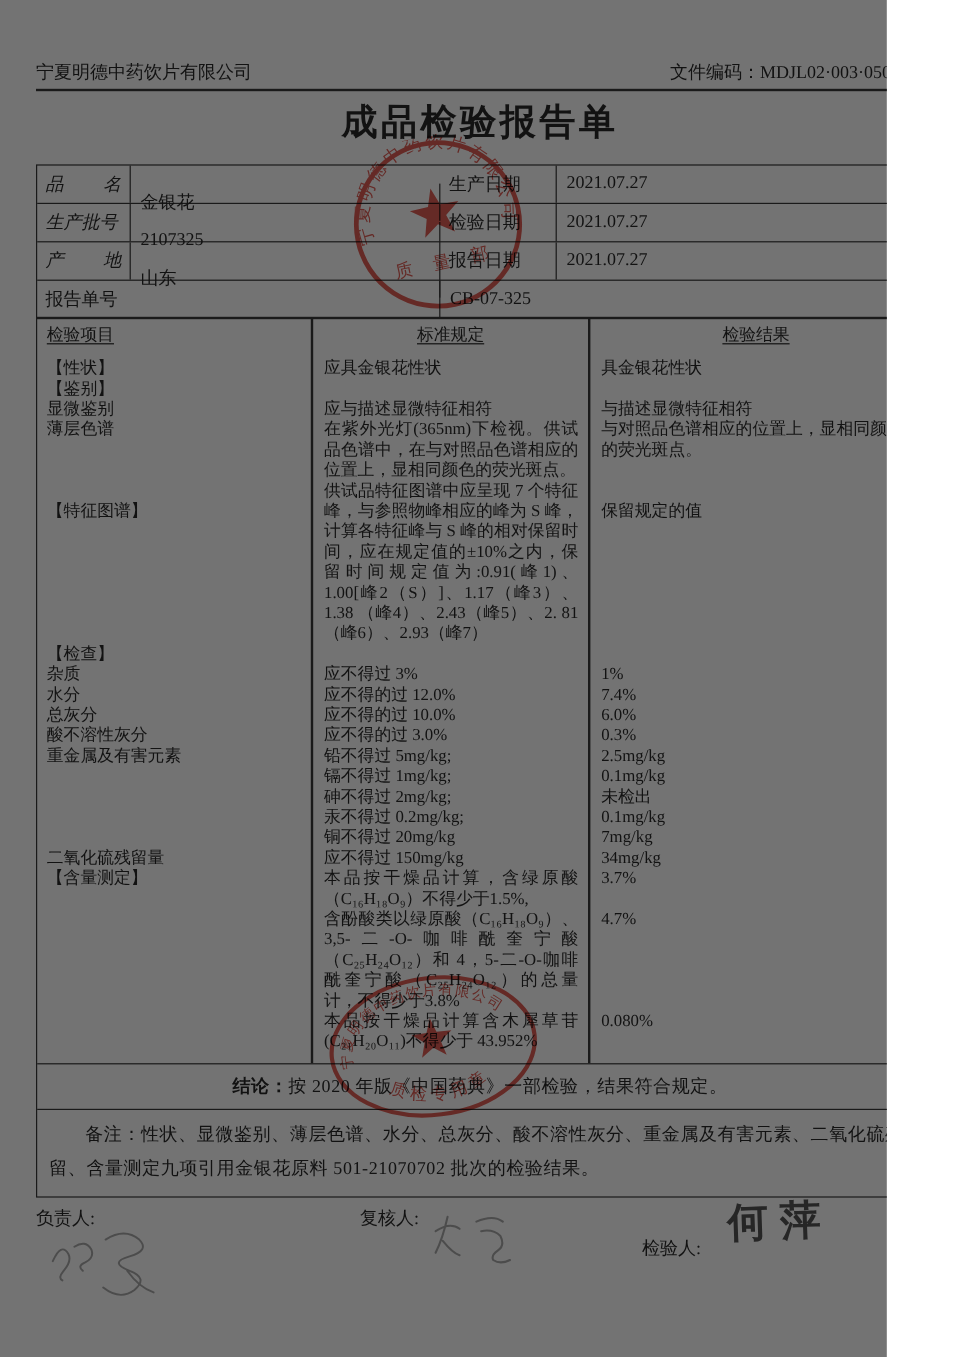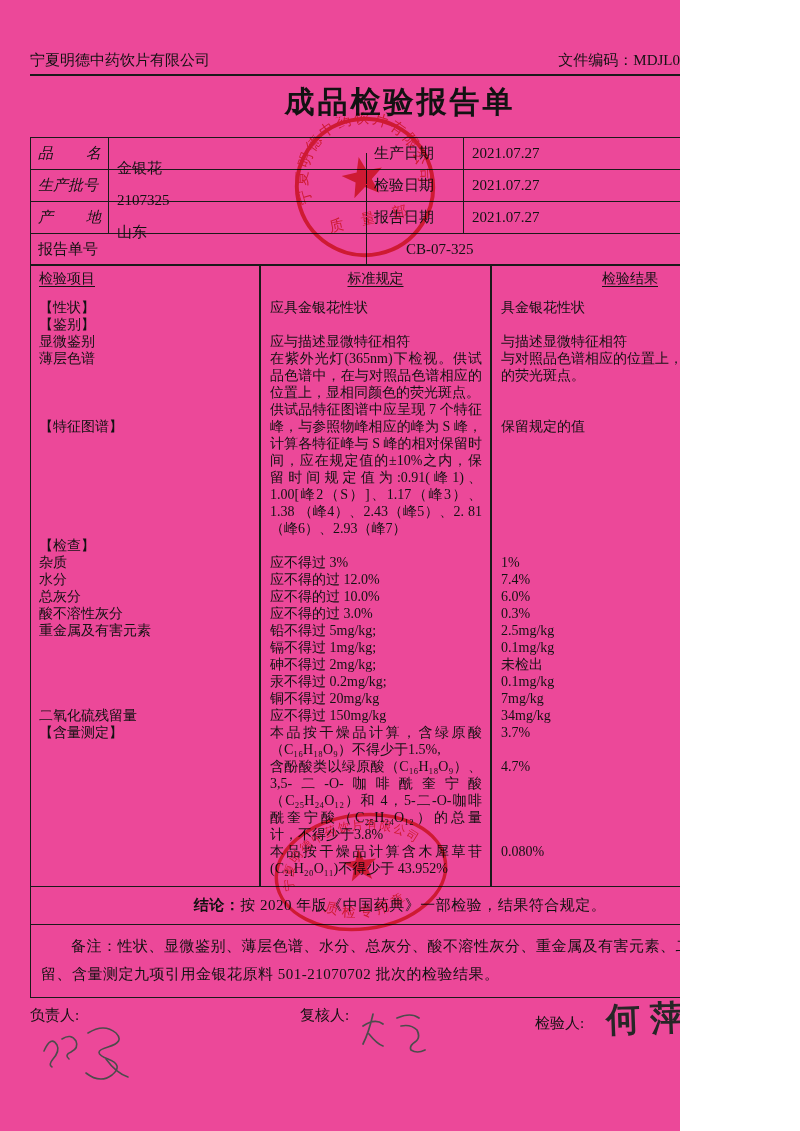--- a/index.html
+++ b/index.html
@@ -1,29 +1,29 @@
 <!DOCTYPE html>
 <html><head>
 <meta charset="utf-8">
 <style>
   html,body{margin:0;padding:0;background:#fff;}
-  .page{position:relative;width:680px;height:1131px;background:#ec4899;overflow:hidden;
+  .page{position:relative;width:739px;height:1131px;background:#737373;overflow:hidden;
         font-family:"Liberation Serif","DejaVu Serif",serif;color:#121212;}
   
   .hdr{position:absolute;left:30px;top:44px;width:740px;height:26px;
        border-bottom:2px solid #1a1a1a;display:flex;justify-content:space-between;
        align-items:flex-end;padding-bottom:4px;font-size:15px;}
   
   .title{position:absolute;left:0;top:82px;width:800px;text-align:center;
          font-size:30px;font-weight:700;letter-spacing:3px;}
   
   .info{position:absolute;left:30px;top:137px;width:740px;border:1.5px solid #1a1a1a;
         font-size:15px;}
   .irow{display:flex;height:31px;align-items:center;border-bottom:1.5px solid #1a1a1a;}
-  .irow:last-child{border-bottom:none;gap:31px;}
+  .irow:last-child{border-bottom:none;}
   .ic{height:100%;display:flex;align-items:center;box-sizing:border-box;}
   .ic-l1{width:78px;border-right:1.5px solid #1a1a1a;padding:0 7px;font-style:italic;}
   .ic-v1{width:258px;border-right:1.5px solid #1a1a1a;padding:0 8px;margin-top:30px;}
   .ic-l2{width:97px;border-right:1.5px solid #1a1a1a;padding:0 7px;}
   .ic-v2{flex:1;padding:0 8px;}
   .jlabel{width:64px;text-align:justify;text-align-last:justify;}
   
   .outer{position:absolute;left:30px;top:264px;width:740px;border:1.5px solid #1a1a1a;
          box-sizing:border-box;font-size:14px;}
   .mbody{position:relative;}
@@ -229,21 +229,21 @@
     <div class="siggroup sg2">
       <span>复核人:</span>
       <svg class="sigscribble" width="100" height="52" viewBox="0 0 100 52">
         <g fill="none" stroke="#4c4c4c" stroke-width="1.7" stroke-linecap="round">
           <path d="M18,8 q-4,18 -10,30 M8,20 q12,-8 20,-2 M14,28 q8,10 14,12"></path>
           <path d="M42,12 q14,-6 22,0 M46,20 q10,-2 16,4 q4,8 -2,12 q-6,4 -4,8 q6,4 14,0"></path>
         </g>
       </svg>
     </div>
     <div class="siggroup sg3">
-      <span style="margin-top:12px;">检验人:</span>
+      <span style="margin-top:29px;">检验人:</span>
       <span class="inspector-name">何萍</span>
     </div>
   </div>
 
   <svg class="stamp stamp-top" width="148" height="148" viewBox="0 0 150 150">
     <defs>
       <path id="arcTop" d="M 21,85 A 57,57 0 1 1 129,85" fill="none"></path>
     </defs>
     <circle cx="75" cy="75" r="69" fill="none" stroke="#d8382e" stroke-width="4"></circle>
     <text font-size="15" fill="#d8382e" letter-spacing="2.5" font-family="Liberation Serif, serif">

